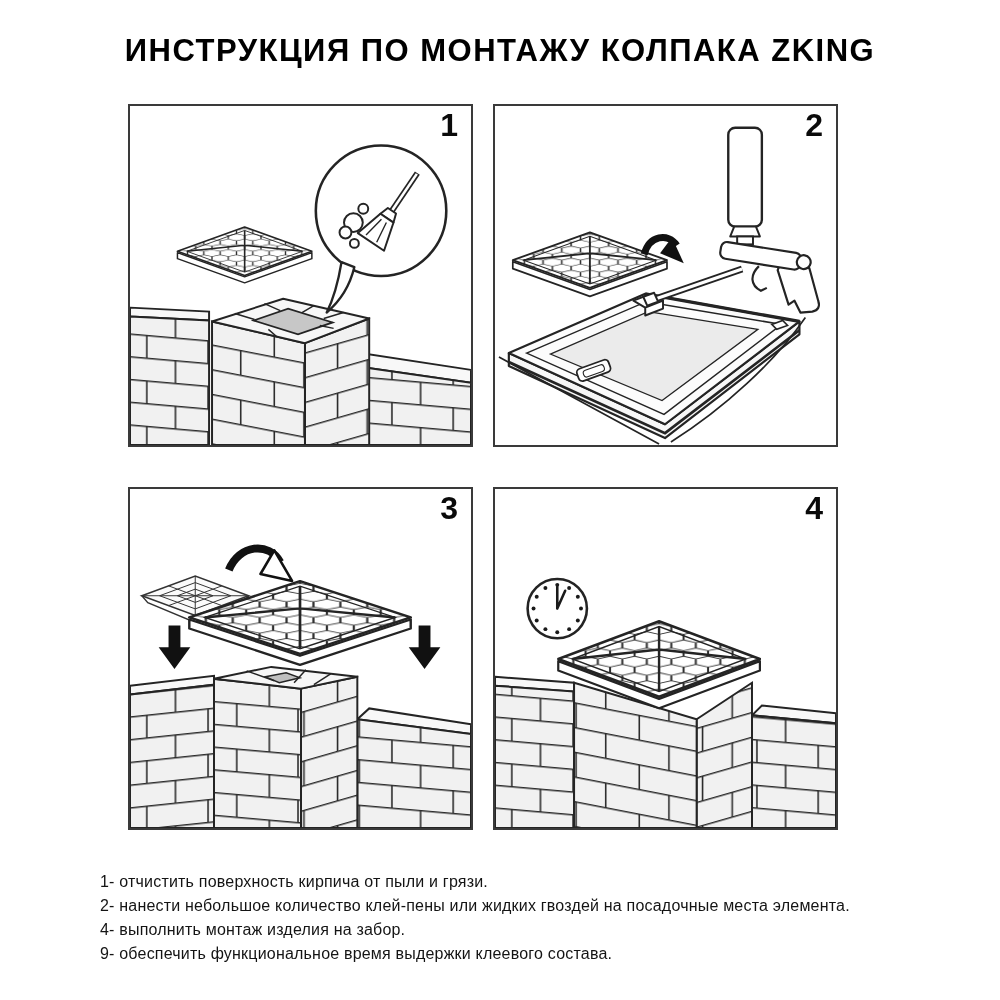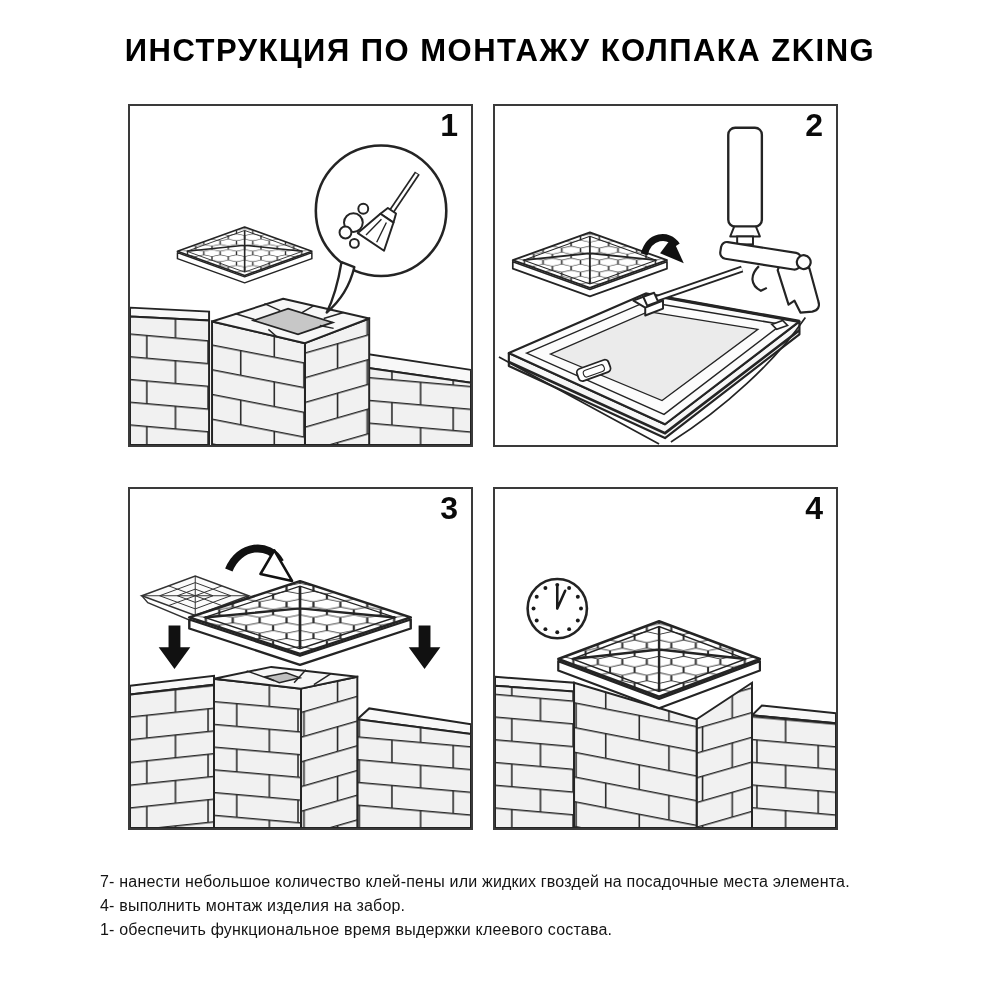--- a/index.html
+++ b/index.html
@@ -220,16 +220,17 @@
           <circle cx="42.2" cy="109" r="2"></circle>
           <circle cx="51" cy="100.2" r="2"></circle>
       </g>
       <path d="M63 121 L63 99 M63 121 L71 103" stroke="#1a1a1a" stroke-width="2.6" fill="none" stroke-linecap="round"></path>
     </g>
   </svg>
   <span class="num">4</span>
 </div>
 
 <div class="notes">
-  <p>7- нанести небольшое количество клей-пены или жидких гвоздей на посадочные места элемента.</p>
+  <p>1- отчистить поверхность кирпича от пыли и грязи.</p>
+  <p>2- нанести небольшое количество клей-пены или жидких гвоздей на посадочные места элемента.</p>
   <p>4- выполнить монтаж изделия на забор.</p>
-  <p>1- обеспечить функциональное время выдержки клеевого состава.</p>
+  <p>9- обеспечить функциональное время выдержки клеевого состава.</p>
 </div>
 
 </body></html>

